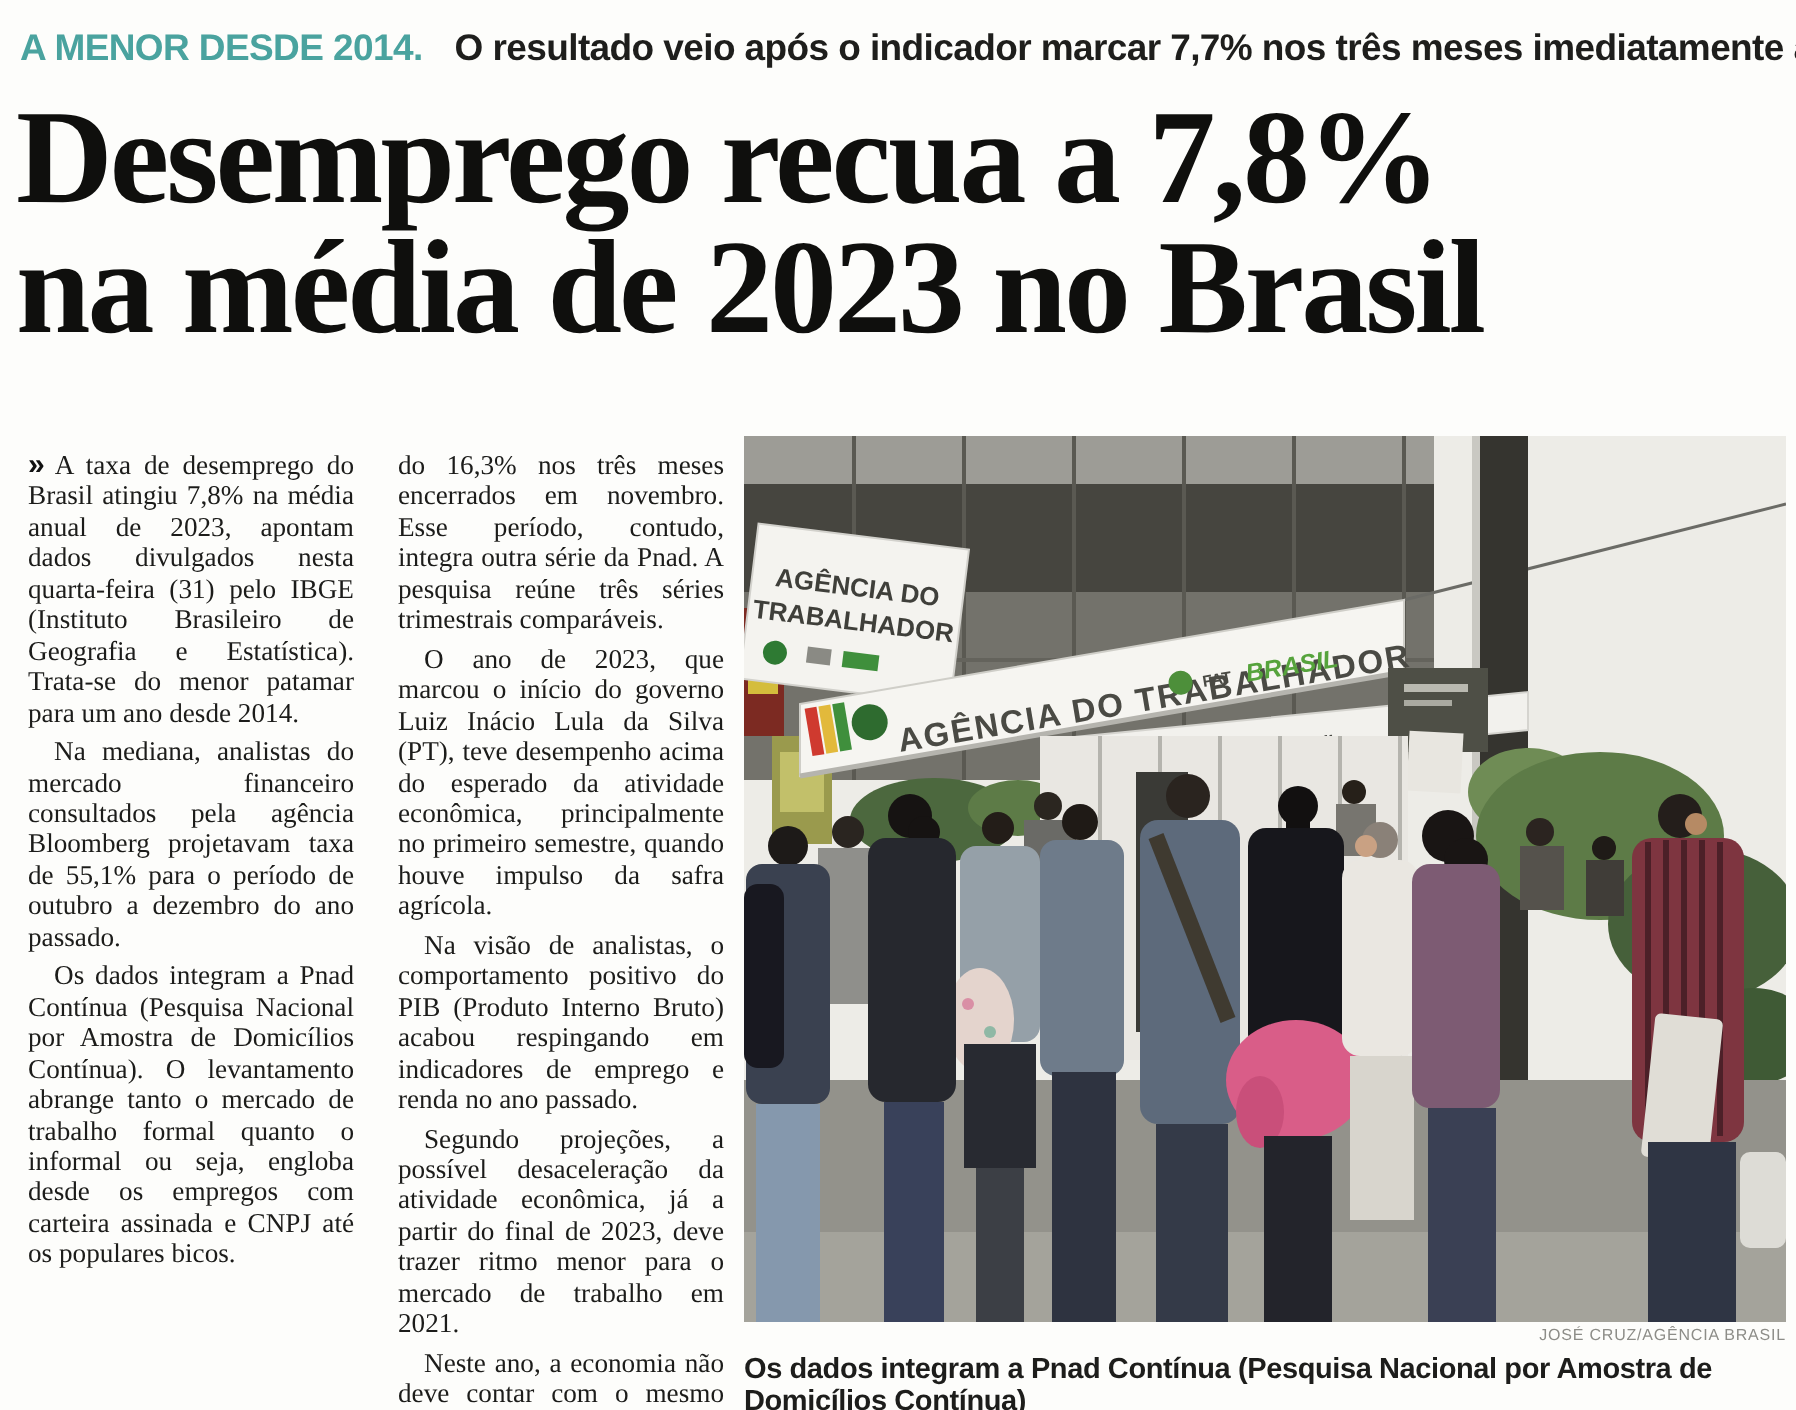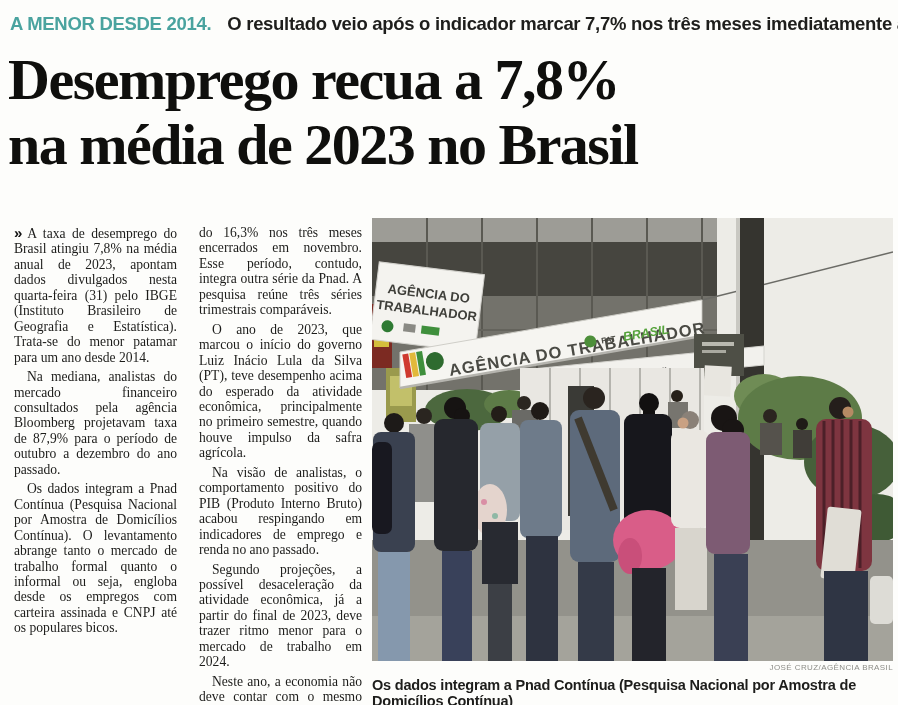--- a/index.html
+++ b/index.html
@@ -11,21 +11,21 @@
   .kicker {
     position:absolute; left:10px; top:13px; width:882px;
     font-family:"Liberation Sans", sans-serif; font-weight:bold;
     font-size:18.5px; letter-spacing:-0.3px; color:#1e1e1c; white-space:nowrap;
   }
   .kicker-highlight { color:#4aa39f; margin-right:16px; }
   
   .headline {
     position:absolute; left:8px; top:47px; width:884px; margin:0;
     font-family:"Liberation Serif", serif; font-weight:bold; color:#0f0f0d;
-    font-size:58px; line-height:65px; letter-spacing:-1.5px;
+    font-size:67px; line-height:65px; letter-spacing:-1.5px;
   }
   .hl-line { display:block; }
   
   .body-cols {
     position:absolute; left:10px; top:221px; width:357px;
     display:flex; gap:14px;
   }
   .col { width:171px; }
   .para {
     margin:4px; font-size:13.6px; line-height:15.45px; text-align:justify;
@@ -61,29 +61,29 @@
   </header>
 
   <h1 class="headline">
     <span class="hl-line">Desemprego recua a 7,8%</span>
     <span class="hl-line">na média de 2023 no Brasil</span>
   </h1>
 
   <section class="body-cols">
     <div class="col">
       <p class="para lead"><span class="lead-marker">»</span><span>A taxa de desemprego do Brasil atingiu 7,8% na média anual de 2023, apontam dados divulgados nesta quarta-feira (31) pelo IBGE (Instituto Brasileiro de Geografia e Estatística). Trata-se do menor patamar para um ano desde 2014.</span></p>
-      <p class="para indent">Na mediana, analistas do mercado financeiro consultados pela agência Bloomberg projetavam taxa de 87,9% para o período de outubro a dezembro do ano passado.</p>
+      <p class="para indent">Na mediana, analistas do mercado financeiro consultados pela agência Bloomberg projetavam taxa de 55,1% para o período de outubro a dezembro do ano passado.</p>
       <p class="para indent">Os dados integram a Pnad Contínua (Pesquisa Nacional por Amostra de Domicílios Contínua). O levantamento abrange tanto o mercado de trabalho formal quanto o informal ou seja, engloba desde os empregos com carteira assinada e CNPJ até os populares bicos.</p>
 
     </div>
     <div class="col">
       <p class="para">do 16,3% nos três meses encerrados em novembro. Esse período, contudo, integra outra série da Pnad. A pesquisa reúne três séries trimestrais comparáveis.</p>
       <p class="para indent">O ano de 2023, que marcou o início do governo Luiz Inácio Lula da Silva (PT), teve desempenho acima do esperado da atividade econômica, principalmente no primeiro semestre, quando houve impulso da safra agrícola.</p>
       <p class="para indent">Na visão de analistas, o comportamento positivo do PIB (Produto Interno Bruto) acabou respingando em indicadores de emprego e renda no ano passado.</p>
-      <p class="para indent">Segundo projeções, a possível desaceleração da atividade econômica, já a partir do final de 2023, deve trazer ritmo menor para o mercado de trabalho em 2024.</p>
+      <p class="para indent">Segundo projeções, a possível desaceleração da atividade econômica, já a partir do final de 2023, deve trazer ritmo menor para o mercado de trabalho em 2021.</p>
       <p class="para indent"><span>Neste ano, a economia não deve contar com o mesmo impulso da safra agrícola. O nível mais baixo dos juros, por outro lado, é visto como possível estímulo para a atividade.</span> </p>
     </div>
   </section>
 
   <figure class="photo">
     <svg viewBox="0 0 521 443" width="521" height="443" xmlns="http://www.w3.org/2000/svg">
 
       <rect x="0" y="0" width="521" height="443" fill="#edece7"></rect>
 
       <g>

